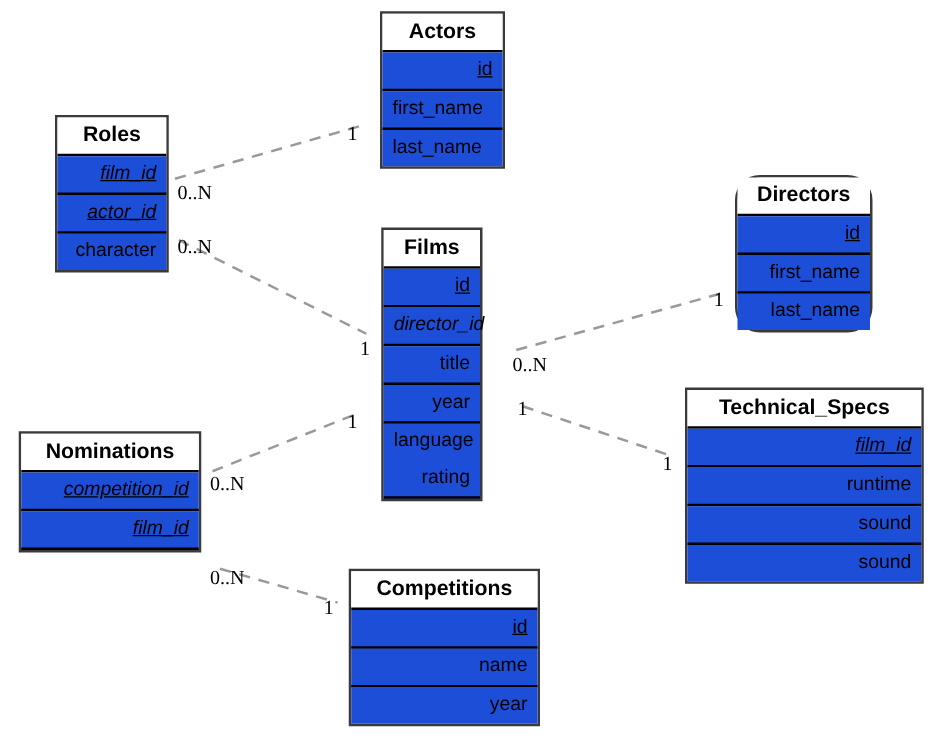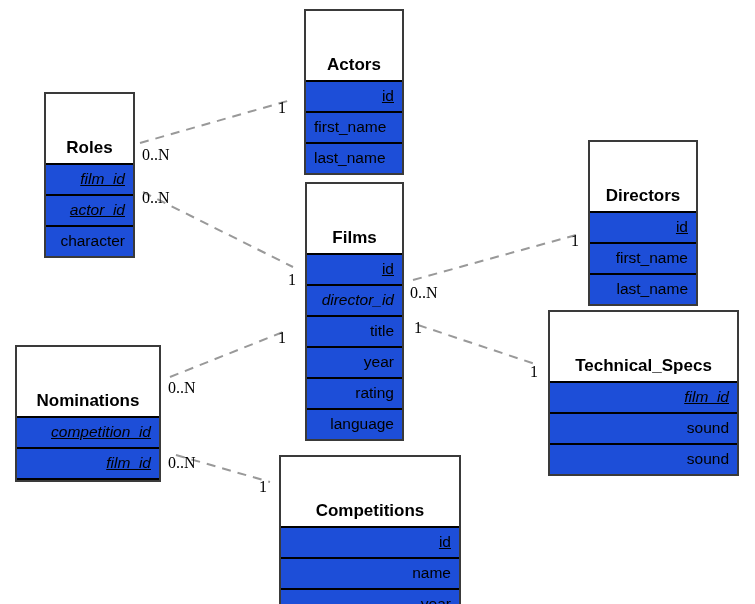--- a/index.html
+++ b/index.html
@@ -33,21 +33,20 @@
     box-sizing: border-box;
     text-align: center;
     font-weight: bold;
     font-size: 17px;
     color: #000000;
     border-bottom: 2px solid #000000;
     padding: 4px 8px 5px 8px;
     line-height: 20px;
     background: #ffffff;
     white-space: nowrap;
-    margin-top: 40px;
   }
   .attr {
     box-sizing: border-box;
     text-align: right;
     font-size: 15.5px;
     color: #000000;
     padding: 4px 8px 5px 8px;
     line-height: 20px;
     border-bottom: 2px solid #000000;
     background: #1d4ed8;
@@ -108,45 +107,46 @@
       <div class="attr pk"><span>id</span></div>
       <div class="attr left"><span>first_name</span></div>
       <div class="attr left last"><span>last_name</span></div>
     </div>
     <div class="entity" style="left: 44px; top: 92px; width: 91px;">
       <div class="entity-title">Roles</div>
       <div class="attr pkfk"><span>film_id</span></div>
       <div class="attr pkfk"><span>actor_id</span></div>
       <div class="attr last"><span>character</span></div>
     </div>
-    <div class="entity" style="left: 305px; top: 182px; width: 99px;">
+    <div class="entity" style="left: 305px; top: 182px; width: 81px;">
       <div class="entity-title">Films</div>
       <div class="attr pk"><span>id</span></div>
       <div class="attr fk"><span>director_id</span></div>
       <div class="attr"><span>title</span></div>
       <div class="attr"><span>year</span></div>
+      <div class="attr last"><span>language</span></div>
       <div class="attr"><span>rating</span></div>
-      <div class="attr last"><span>language</span></div>
     </div>
-    <div class="entity" style="left: 588px; top: 140px; width: 110px;">
+    <div class="entity" style="left: 588px; top: 140px; width: 110px; border-radius: 20px;">
       <div class="entity-title">Directors</div>
       <div class="attr pk"><span>id</span></div>
       <div class="attr"><span>first_name</span></div>
       <div class="attr last"><span>last_name</span></div>
     </div>
     <div class="entity" style="left: 548px; top: 310px; width: 191px;">
       <div class="entity-title">Technical_Specs</div>
       <div class="attr pkfk"><span>film_id</span></div>
+      <div class="attr"><span>runtime</span></div>
       <div class="attr"><span>sound</span></div>
       <div class="attr last"><span>sound</span></div>
     </div>
     <div class="entity" style="left: 15px; top: 345px; width: 146px;">
       <div class="entity-title">Nominations</div>
       <div class="attr pkfk"><span>competition_id</span></div>
       <div class="attr pkfk"><span>film_id</span></div>
     </div>
-    <div class="entity" style="left: 279px; top: 455px; width: 182px;">
+    <div class="entity" style="left: 279px; top: 455px; width: 153px;">
       <div class="entity-title">Competitions</div>
       <div class="attr pk"><span>id</span></div>
       <div class="attr"><span>name</span></div>
       <div class="attr last"><span>year</span></div>
     </div>
   </div>
 
 </body></html>

